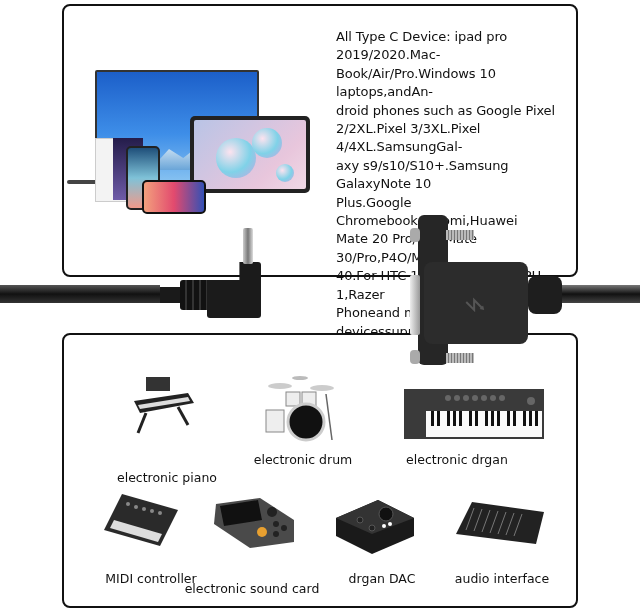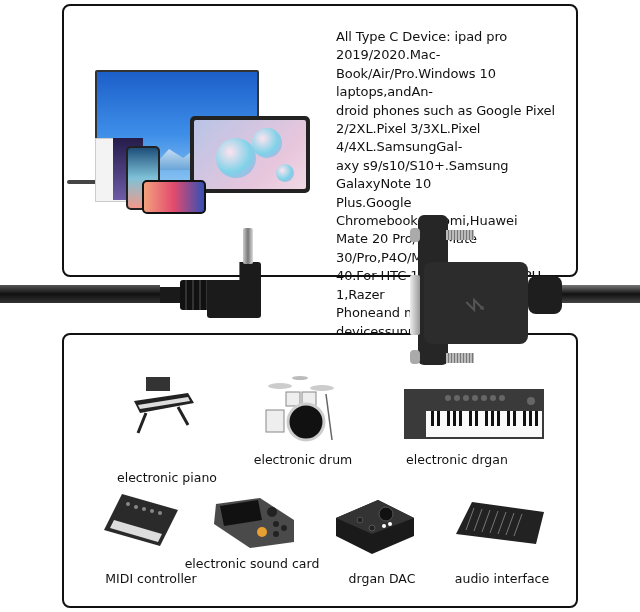--- a/index.html
+++ b/index.html
@@ -161,21 +161,21 @@
   <polygon points="6,10 50,4 84,26 84,48 40,54 4,30" fill="#4a4a4a"></polygon>
   <polygon points="10,12 48,6 52,26 14,32" fill="#111"></polygon>
   <circle cx="62" cy="18" r="5" fill="#222"></circle>
   <circle cx="52" cy="38" r="5" fill="#e8a030"></circle>
   <g fill="#222">
       <circle cx="66" cy="30" r="3"></circle>
       <circle cx="74" cy="34" r="3"></circle>
       <circle cx="66" cy="40" r="3"></circle>
     </g>
 </svg>
-<div class="label" style="left:252px;top:556px;">electronic sound card</div>
+<div class="label" style="left:252px;top:581px;">electronic sound card</div>
 
 <svg class="thumb" style="left:332px;top:496px;" width="84" height="60" viewBox="0 0 84 60">
   <polygon points="4,22 46,4 82,22 82,40 40,58 4,40" fill="#1a1a1a"></polygon>
   <polygon points="4,22 46,4 82,22 40,38" fill="#333"></polygon>
   <circle cx="54" cy="18" r="7" fill="#111" stroke="#555"></circle>
   <circle cx="28" cy="24" r="3" fill="#222" stroke="#555"></circle>
   <circle cx="40" cy="32" r="3" fill="#222" stroke="#555"></circle>
   <circle cx="52" cy="30" r="2" fill="#fff"></circle>
   <circle cx="58" cy="28" r="2" fill="#fff"></circle>
 </svg>

